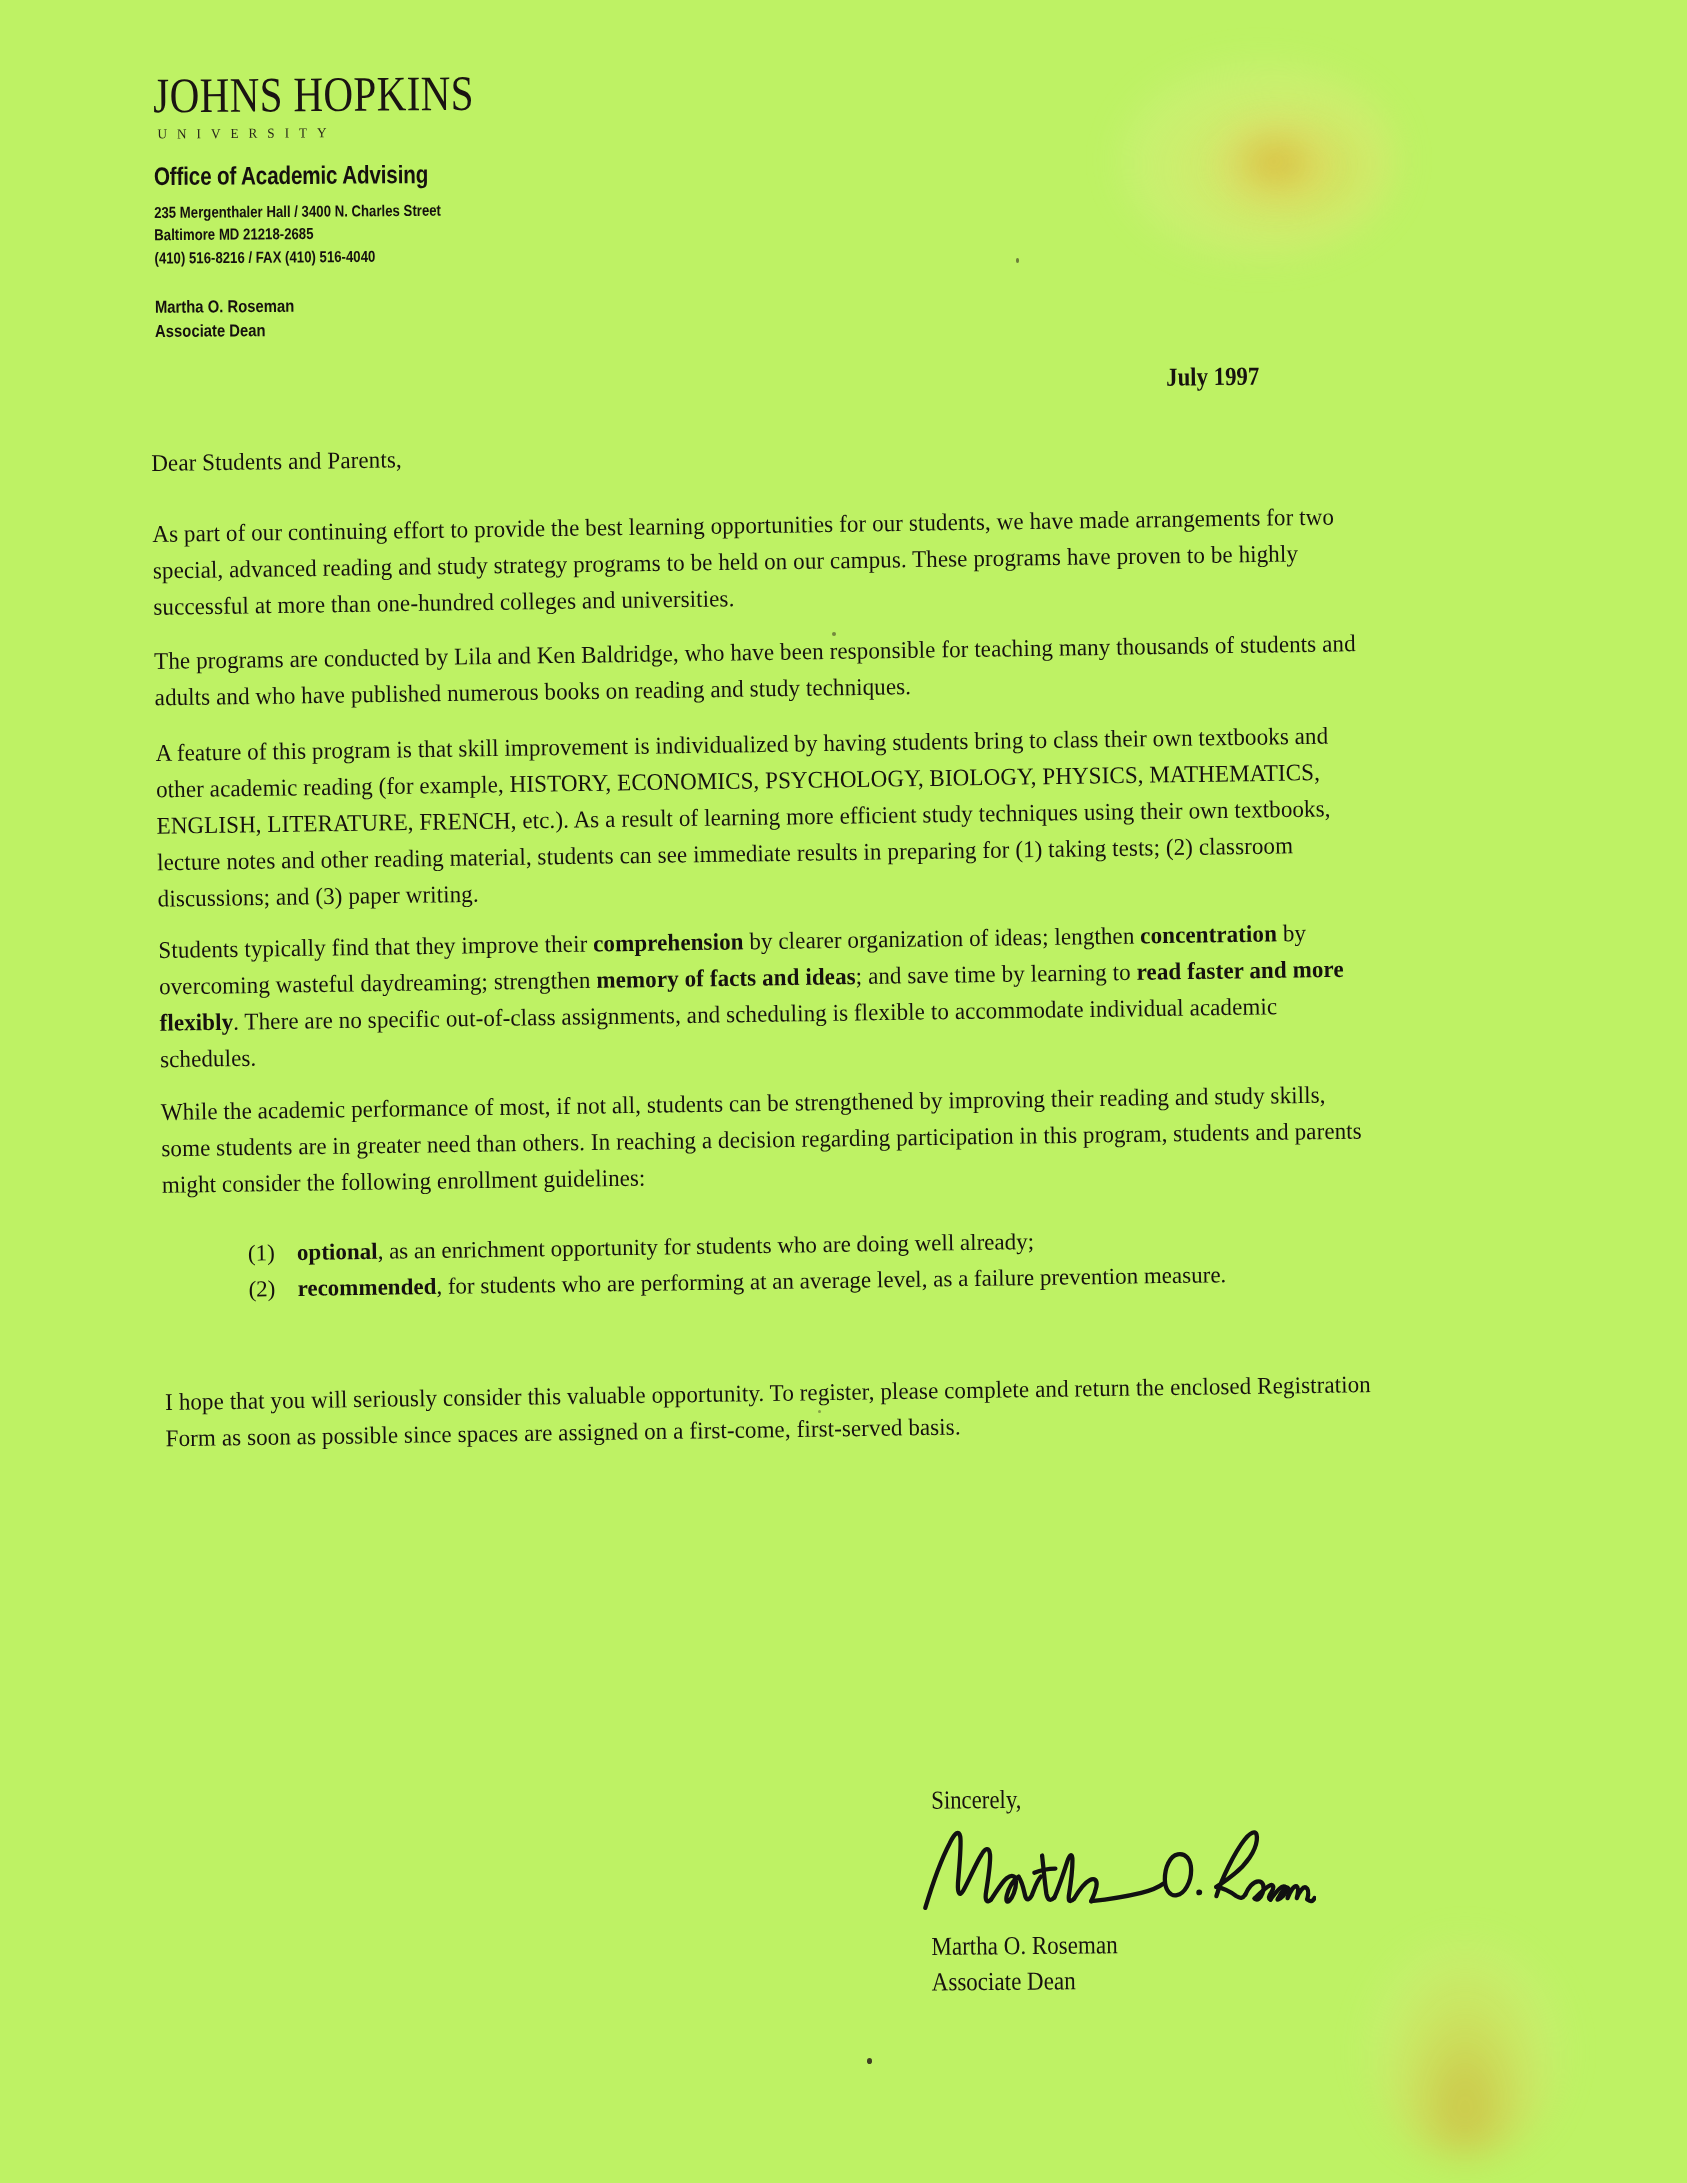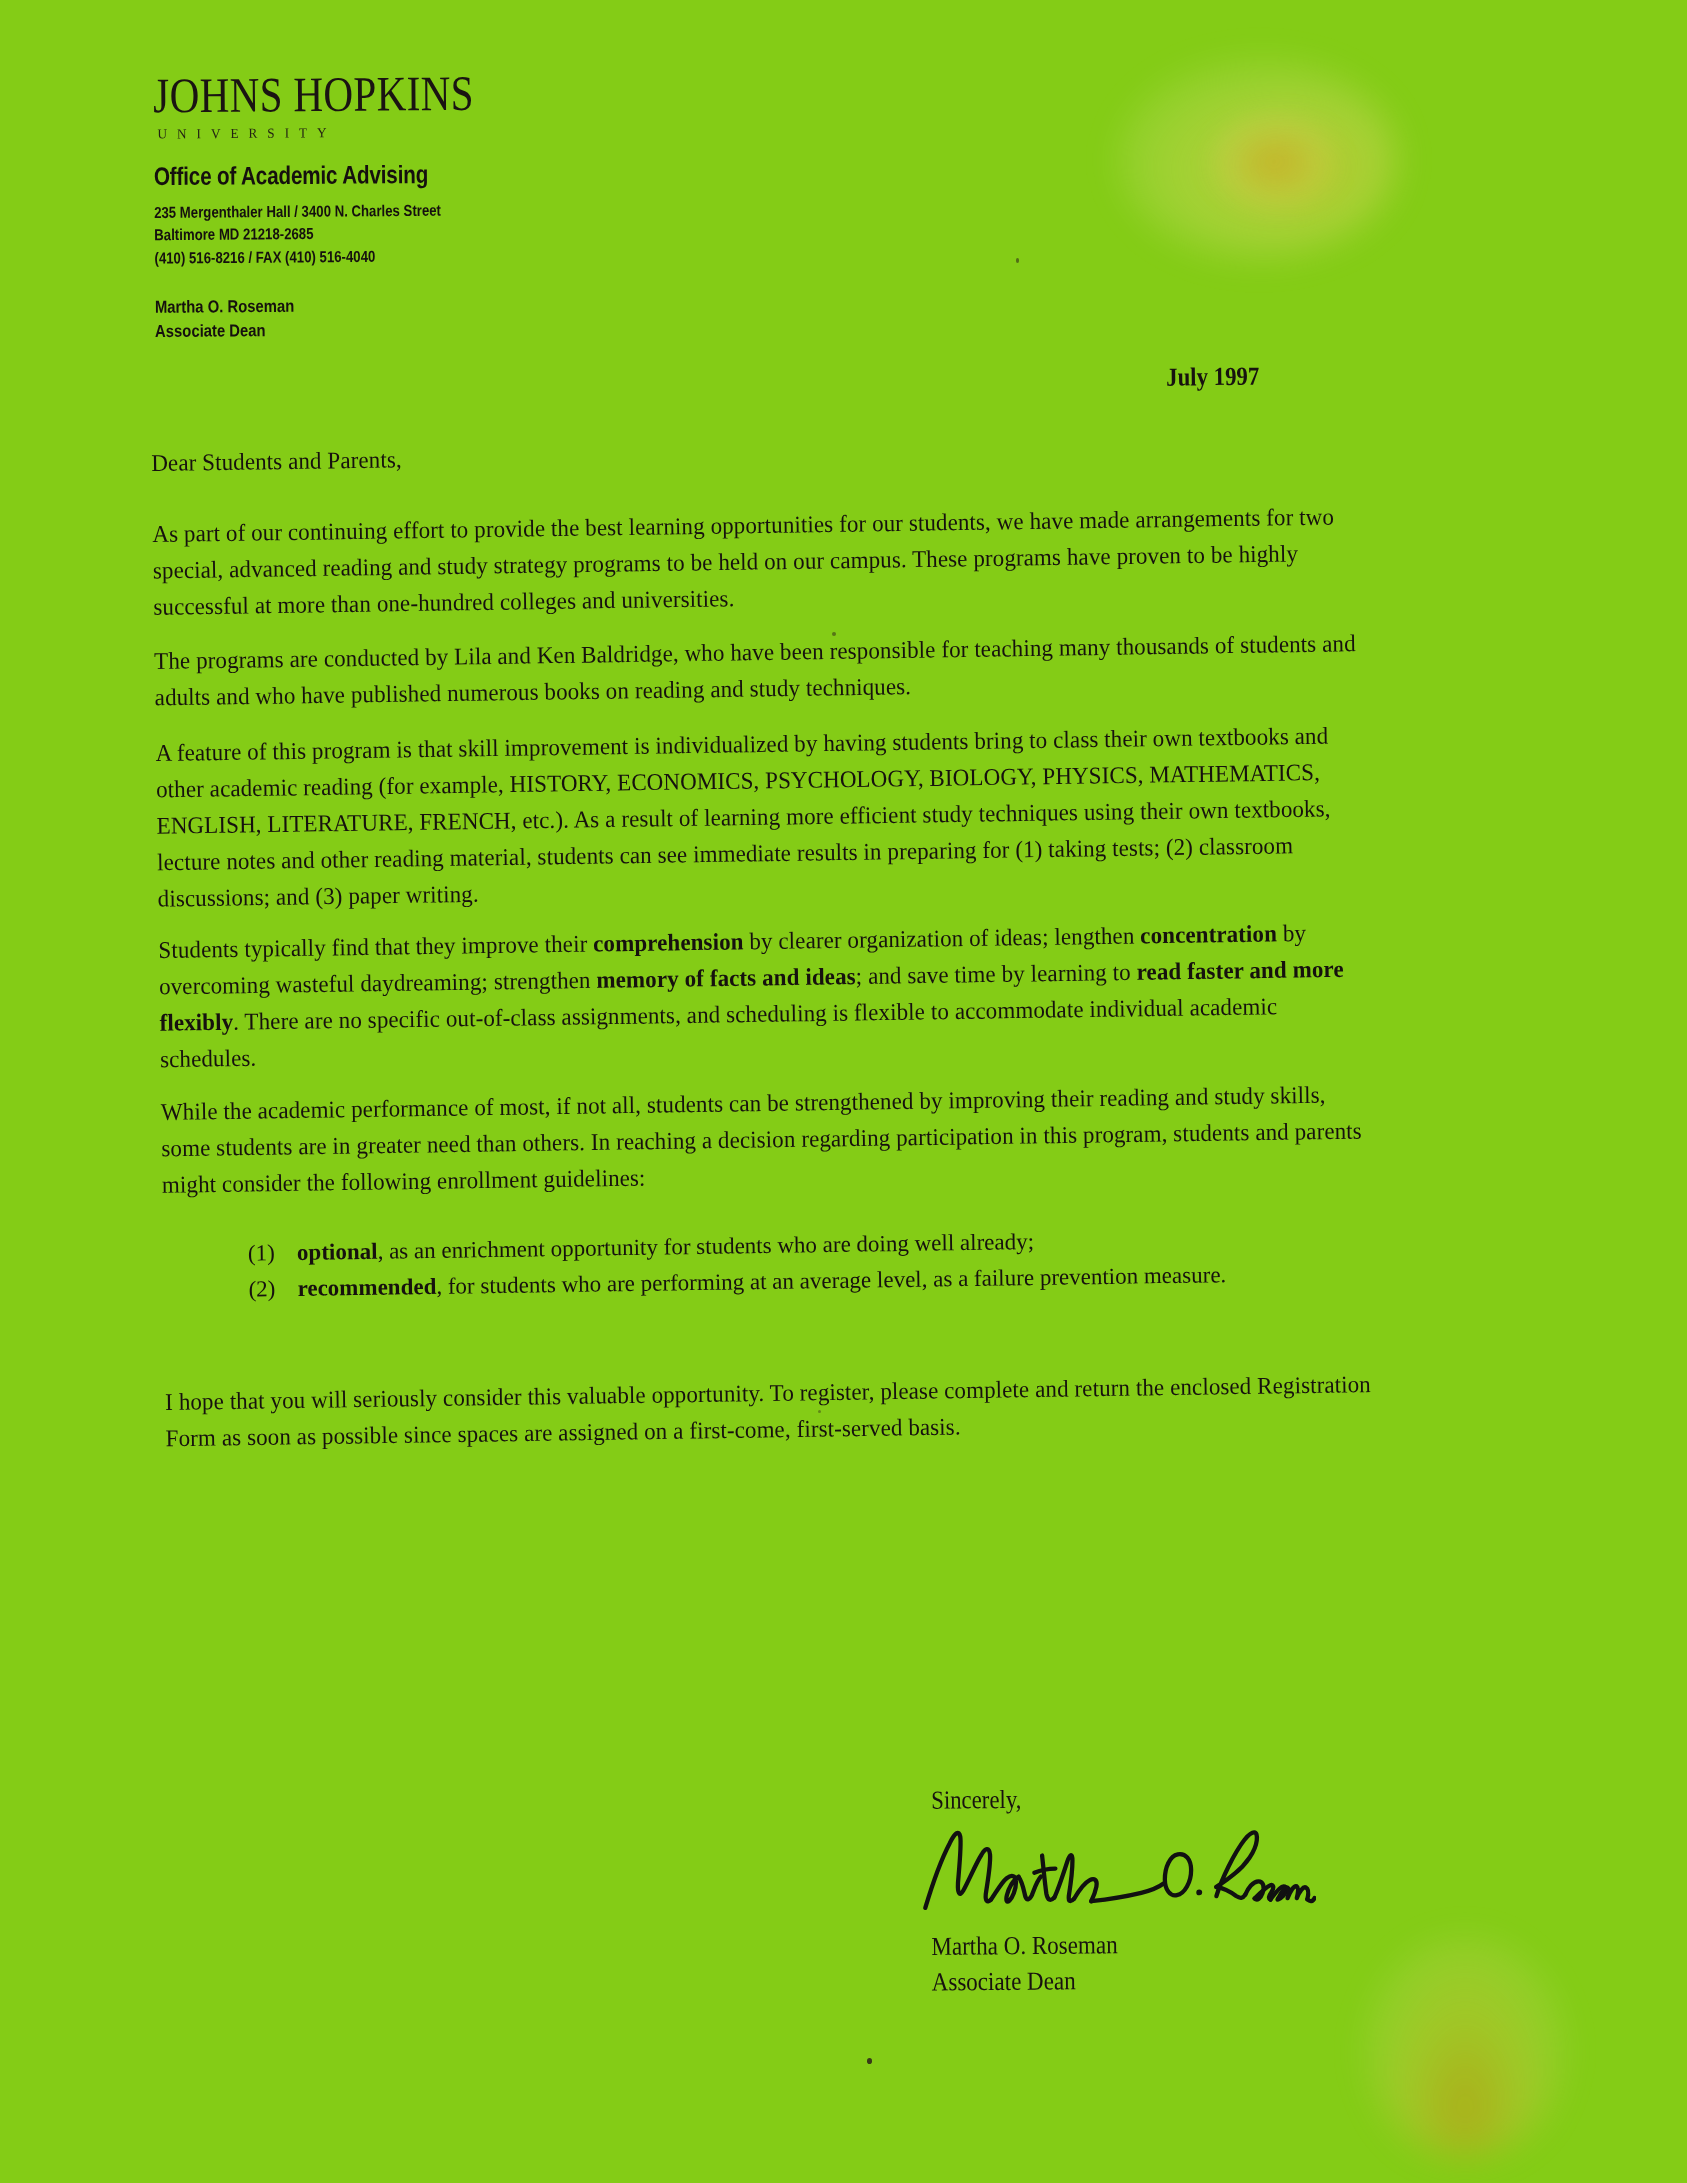--- a/index.html
+++ b/index.html
@@ -7,21 +7,21 @@
     padding: 0;
     background: #ffffff;
   }
   body {
     font-family: "Liberation Serif", serif;
   }
   #page {
     position: relative;
     width: 1687px;
     height: 2183px;
-    background: #84cc16;
+    background: #bef264;
     overflow: hidden;
   }
 
   
   .stain {
     position: absolute;
     pointer-events: none;
     border-radius: 50%;
     filter: blur(17px);
   }

